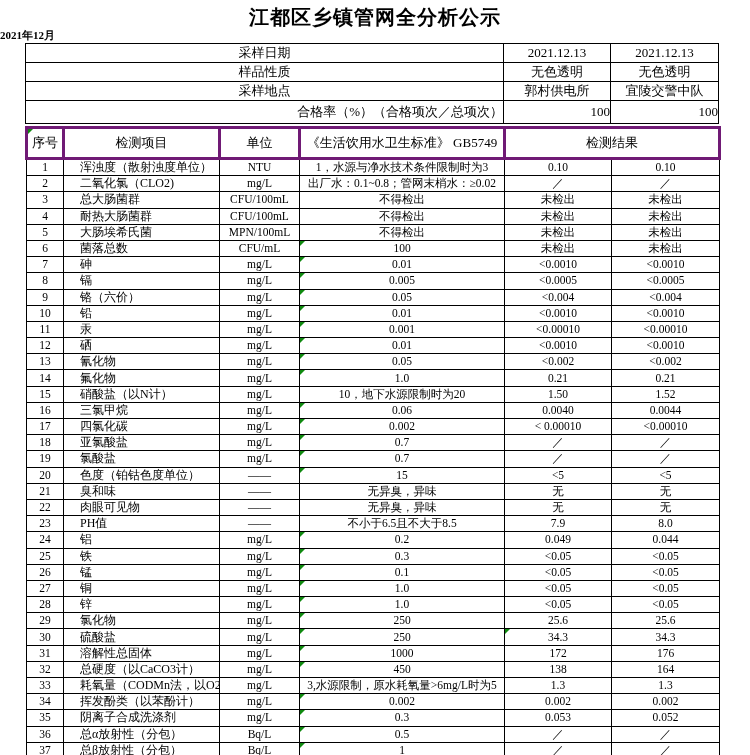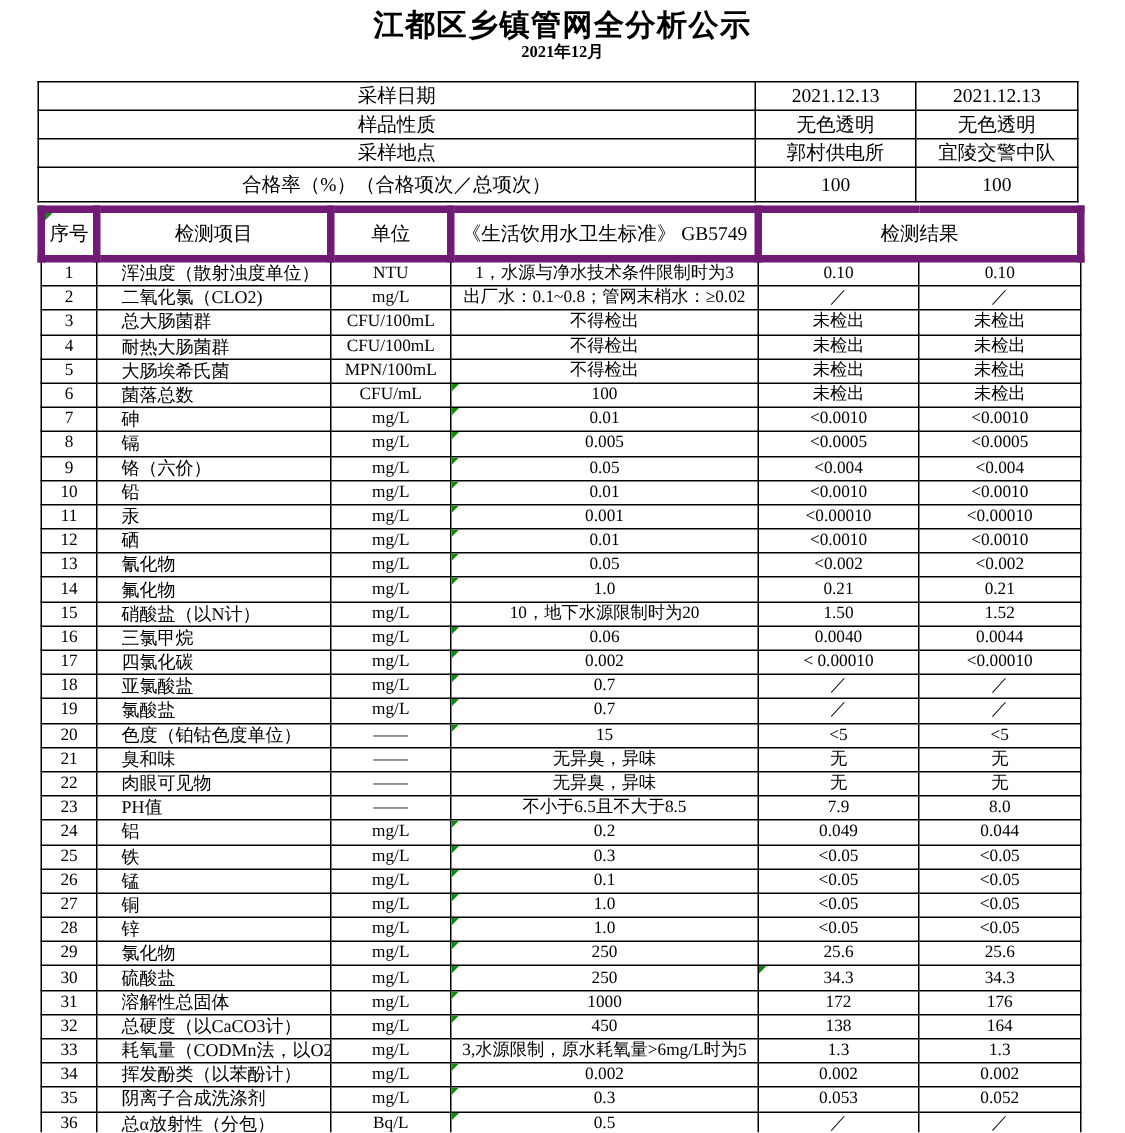--- a/index.html
+++ b/index.html
@@ -14,48 +14,47 @@
   .title{
     margin:5px 0 0 0;
     text-align:center;
     font-size:20px;
     font-weight:bold;
     letter-spacing:1px;
     line-height:24px;
     font-family:Liberation Serif, serif;
   }
   .subtitle{
-    text-align:center;
     font-size:11px;
     font-weight:bold;
     line-height:13px;
-    margin-bottom:12px;
+    margin-bottom:1px;
   }
   table{border-collapse:collapse;table-layout:fixed;}
   .summary-table{
     margin-left:25px;
     width:693px;
   }
   .summary-table td{
     border:1px solid #000;
     text-align:center;
     font-size:13px;
     padding:0;
     height:18px;
     overflow:hidden;
     white-space:nowrap;
   }
-  .summary-table tr.tall td{height:22px;}
+  .summary-table tr.tall td{height:22px;text-align:right;}
   .main-table{
     margin-left:25px;
     margin-top:2px;
     width:693px;
   }
   .main-table th{
-    border:5px solid #701a75;
+    border:3px solid #701a75;
     font-size:13px;
     font-weight:normal;
     padding:0;
     height:28px;
     overflow:hidden;
     white-space:nowrap;
     position:relative;
   }
   .main-table td{
     border:1px solid #000;

